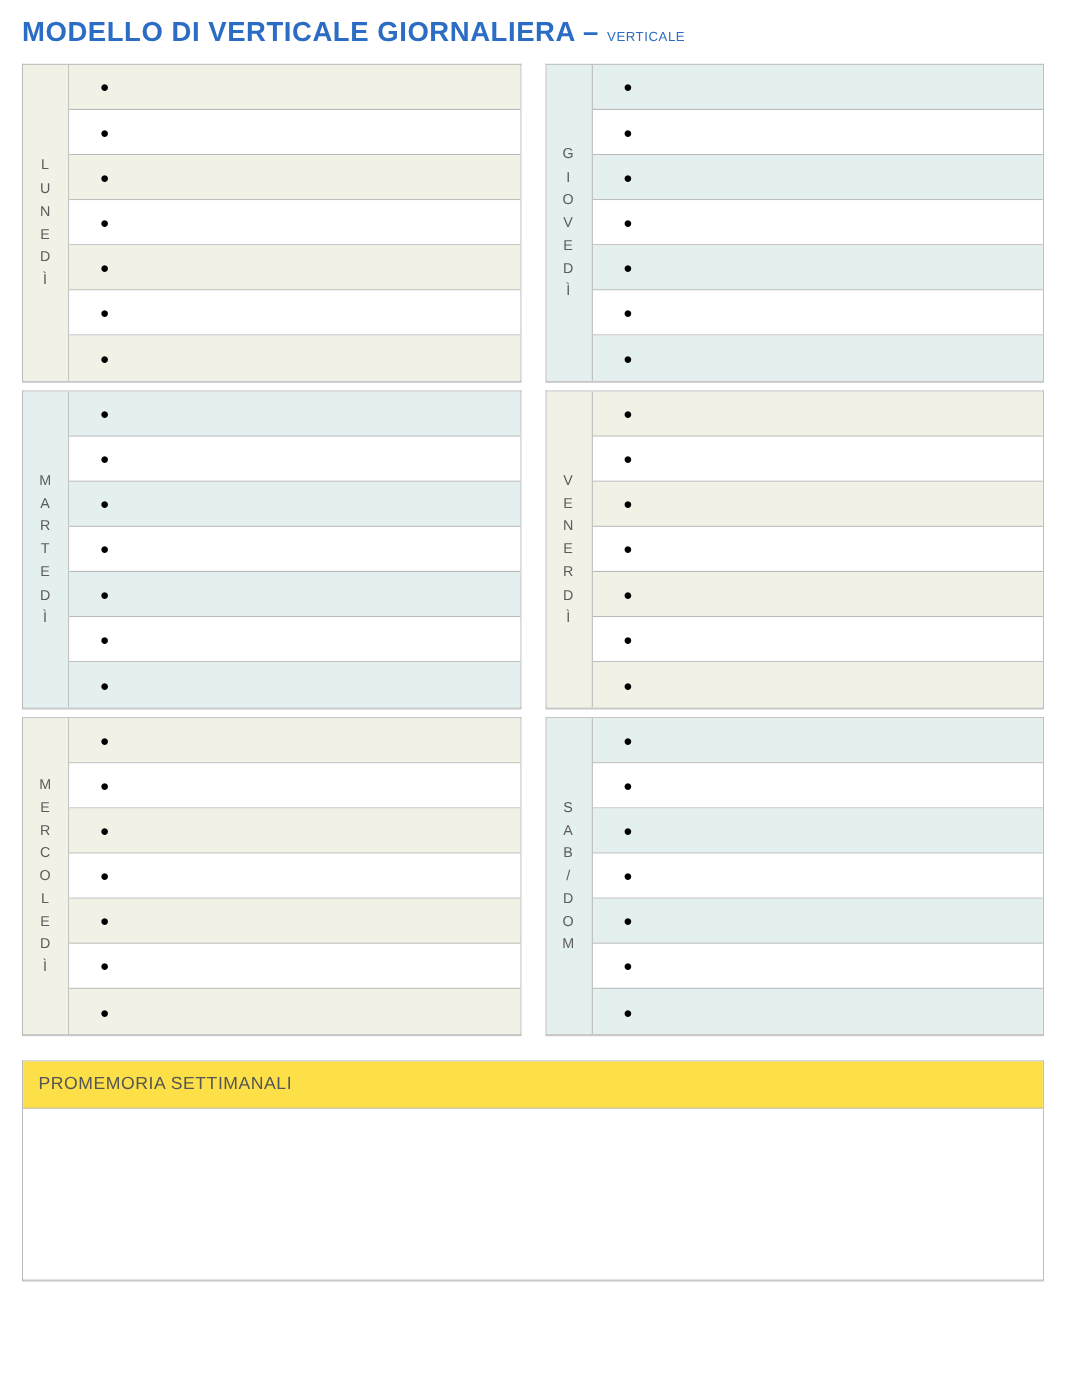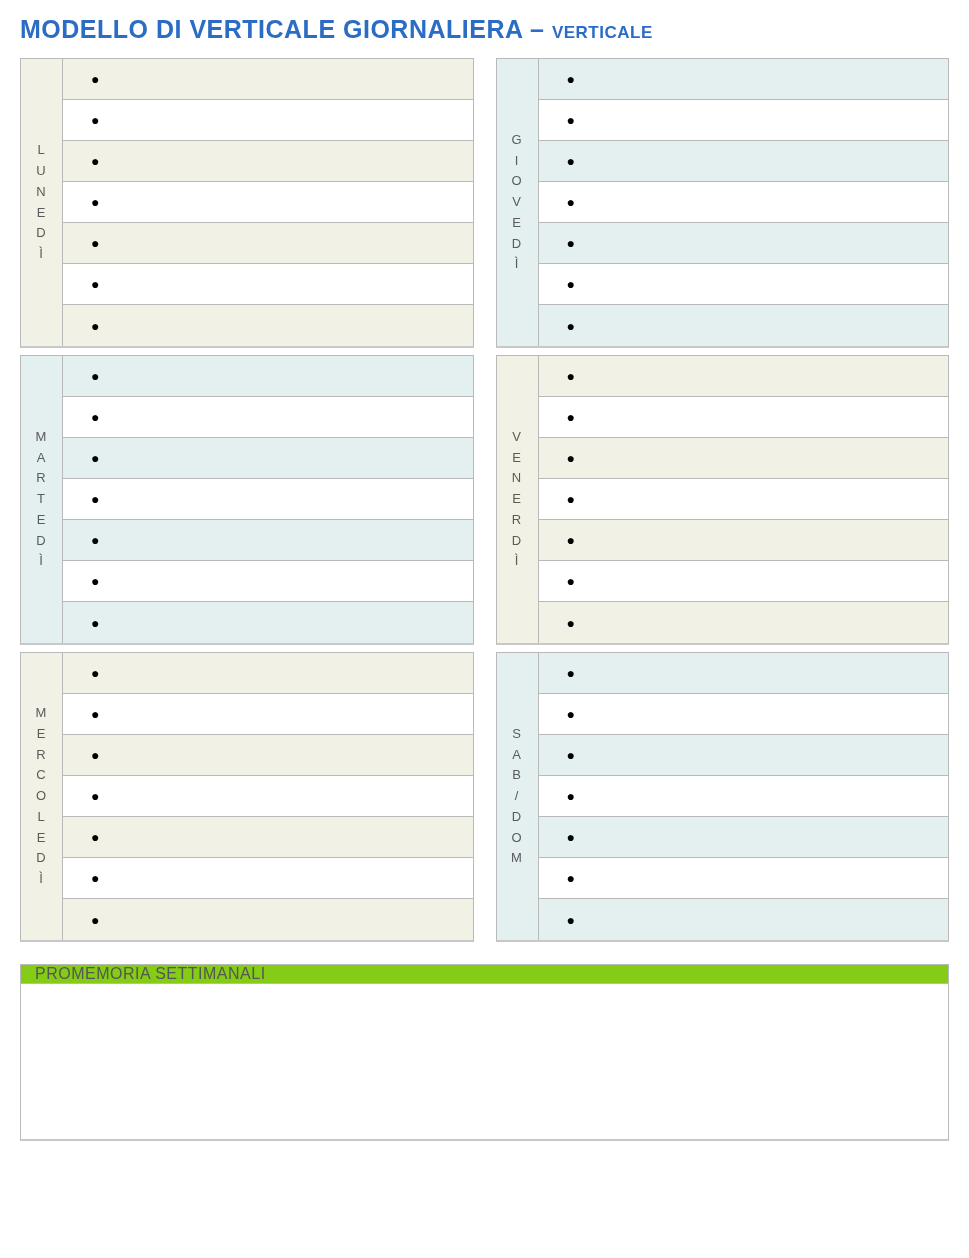--- a/index.html
+++ b/index.html
@@ -10,22 +10,22 @@
     width: 969px;
   }
   .title {
     color: #2b6cc4;
     font-weight: bold;
     font-size: 25px;
     letter-spacing: 0.5px;
     margin-bottom: 14px;
   }
   .title .sub {
-    font-size: 17px;
-    font-weight: bold;
+    font-size: 12px;
+    font-weight: normal;
     text-align: right;
   }
   .columns {
     display: flex;
     gap: 22px;
   }
   .col {
     flex: 1;
     display: flex;
     flex-direction: column;
@@ -66,22 +66,22 @@
     color: #000;
   }
   .row:last-child { border-bottom: none; }
   .bullet { font-size: 14px; line-height: 1; }
   .reminders {
     margin-top: 22px;
     border: 1px solid #b9b9b9;
     border-bottom: 2px solid #c8c8c8;
   }
   .reminders-header {
-    background: #84cc16;
-    padding: 0 14px;
+    background: #fde047;
+    padding: 12px 14px;
     color: #555;
     font-size: 16px;
     letter-spacing: 0.5px;
     border-bottom: 1px solid #b9b9b9;
   }
   .reminders-body {
     height: 155px;
     background: #fff;
   }
 </style>

